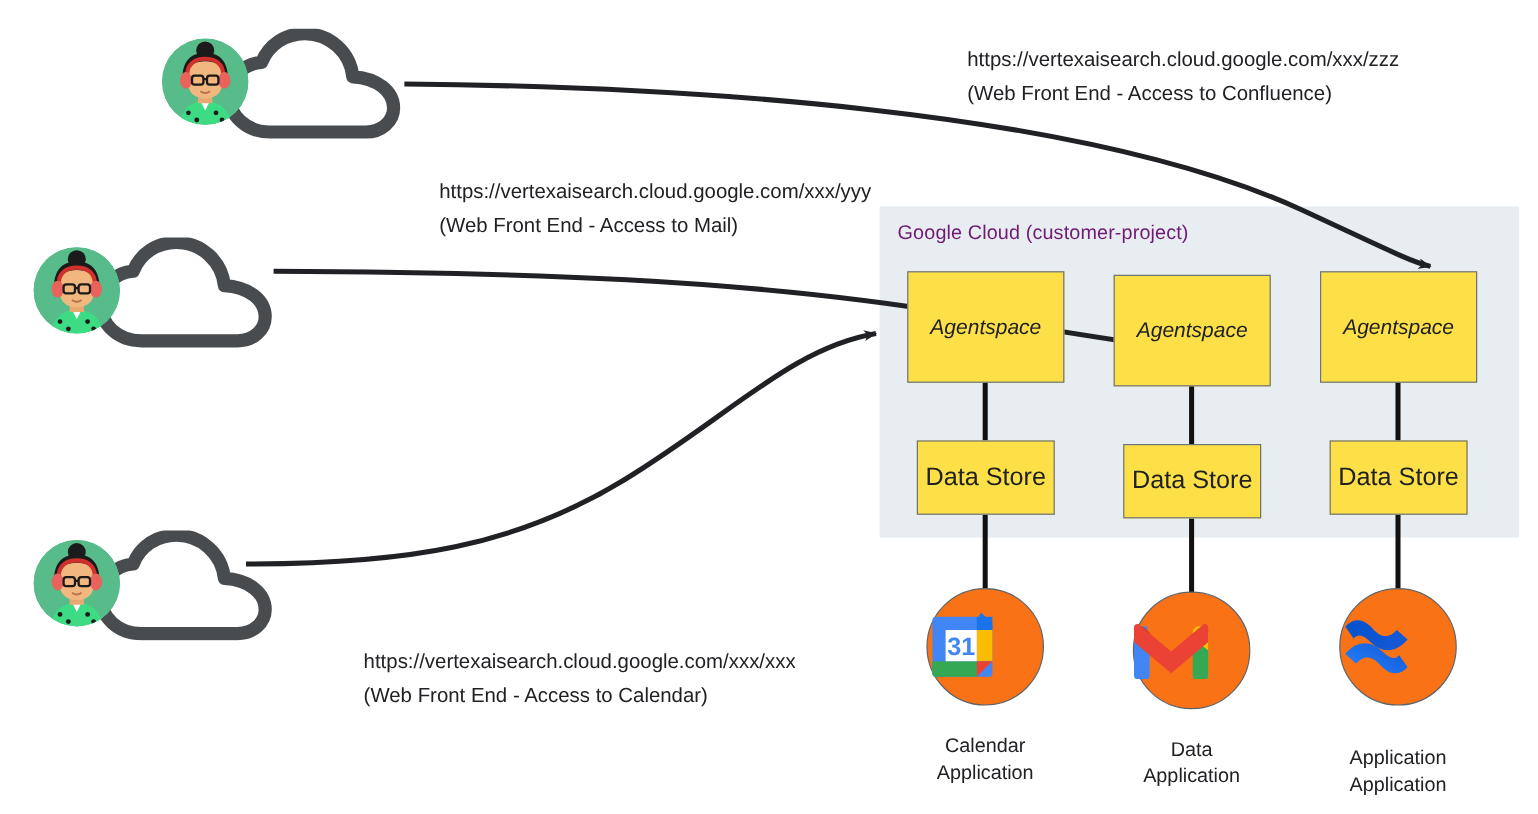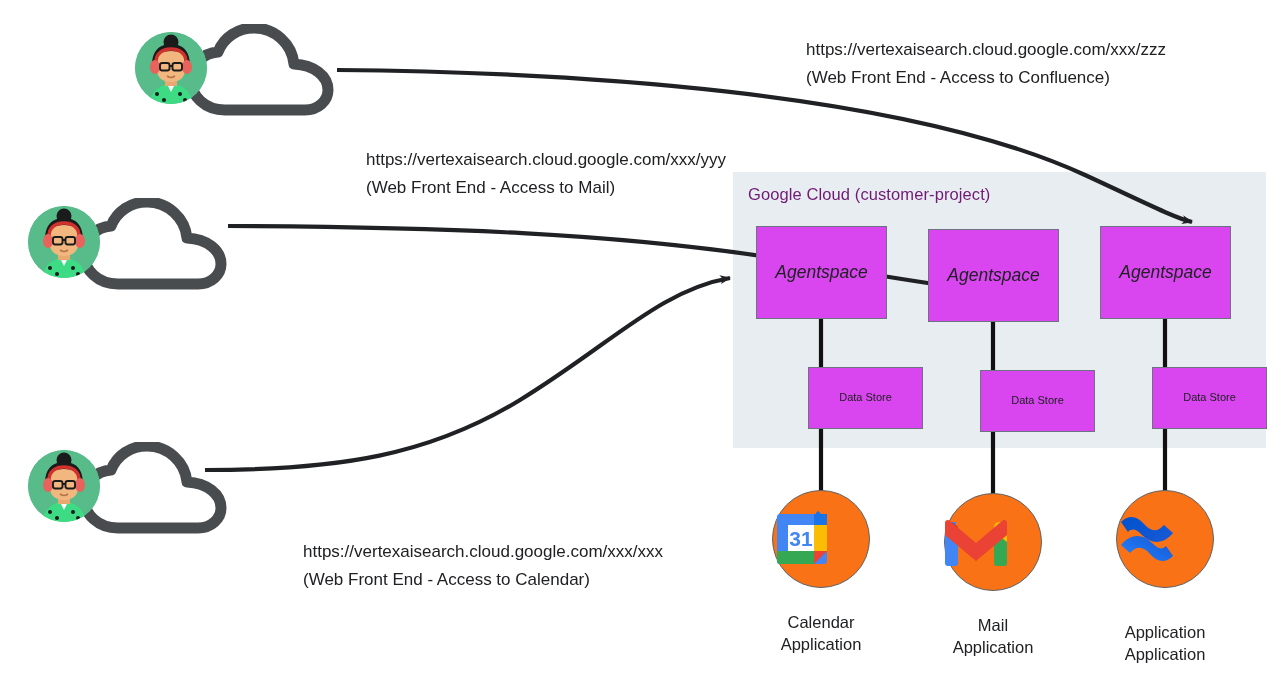--- a/index.html
+++ b/index.html
@@ -45,42 +45,41 @@
     font-size: 16.5px;
     color: #701a75;
     letter-spacing: 0.1px;
     white-space: nowrap;
     z-index: 4;
   }
 
   
   .node-box {
     position: absolute;
-    background: #d946ef;
+    background: #fde047;
     border: 1.6px solid #6b7280;
     box-sizing: border-box;
     display: flex;
     align-items: center;
     justify-content: center;
     text-align: center;
     line-height: 1.25;
   }
   .agentspace-box {
     width: 131px;
     height: 93px;
     font-size: 17.5px;
     font-style: italic;
     color: #202124;
   }
   .datastore-box {
     width: 115px;
     height: 62px;
-    font-size: 11px;
+    font-size: 21px;
     color: #202124;
-    margin-left: 44px;
   }
 
   
   .app-circle {
     position: absolute;
     width: 98px;
     height: 98px;
     border-radius: 50%;
     background: #f97316;
     border: 1.4px solid #5f6368;
@@ -384,21 +383,21 @@
                    C14,21 26,22 35,31 C41,37 45,38 49,34 Z" fill="url(#confBottom)"></path>
         </svg>
       </div>
     </div>
 
     <div class="app-label" style="left:736px; top:612px;">
       <div>Calendar</div>
       <div>Application</div>
     </div>
     <div class="app-label" style="left:908px; top:615px;">
-      <div>Mail</div>
+      <div>Data</div>
       <div>Application</div>
     </div>
     <div class="app-label" style="left:1080px; top:622px;">
       <div>Application</div>
       <div>Application</div>
     </div>
 
   </div>
 </div>
 

